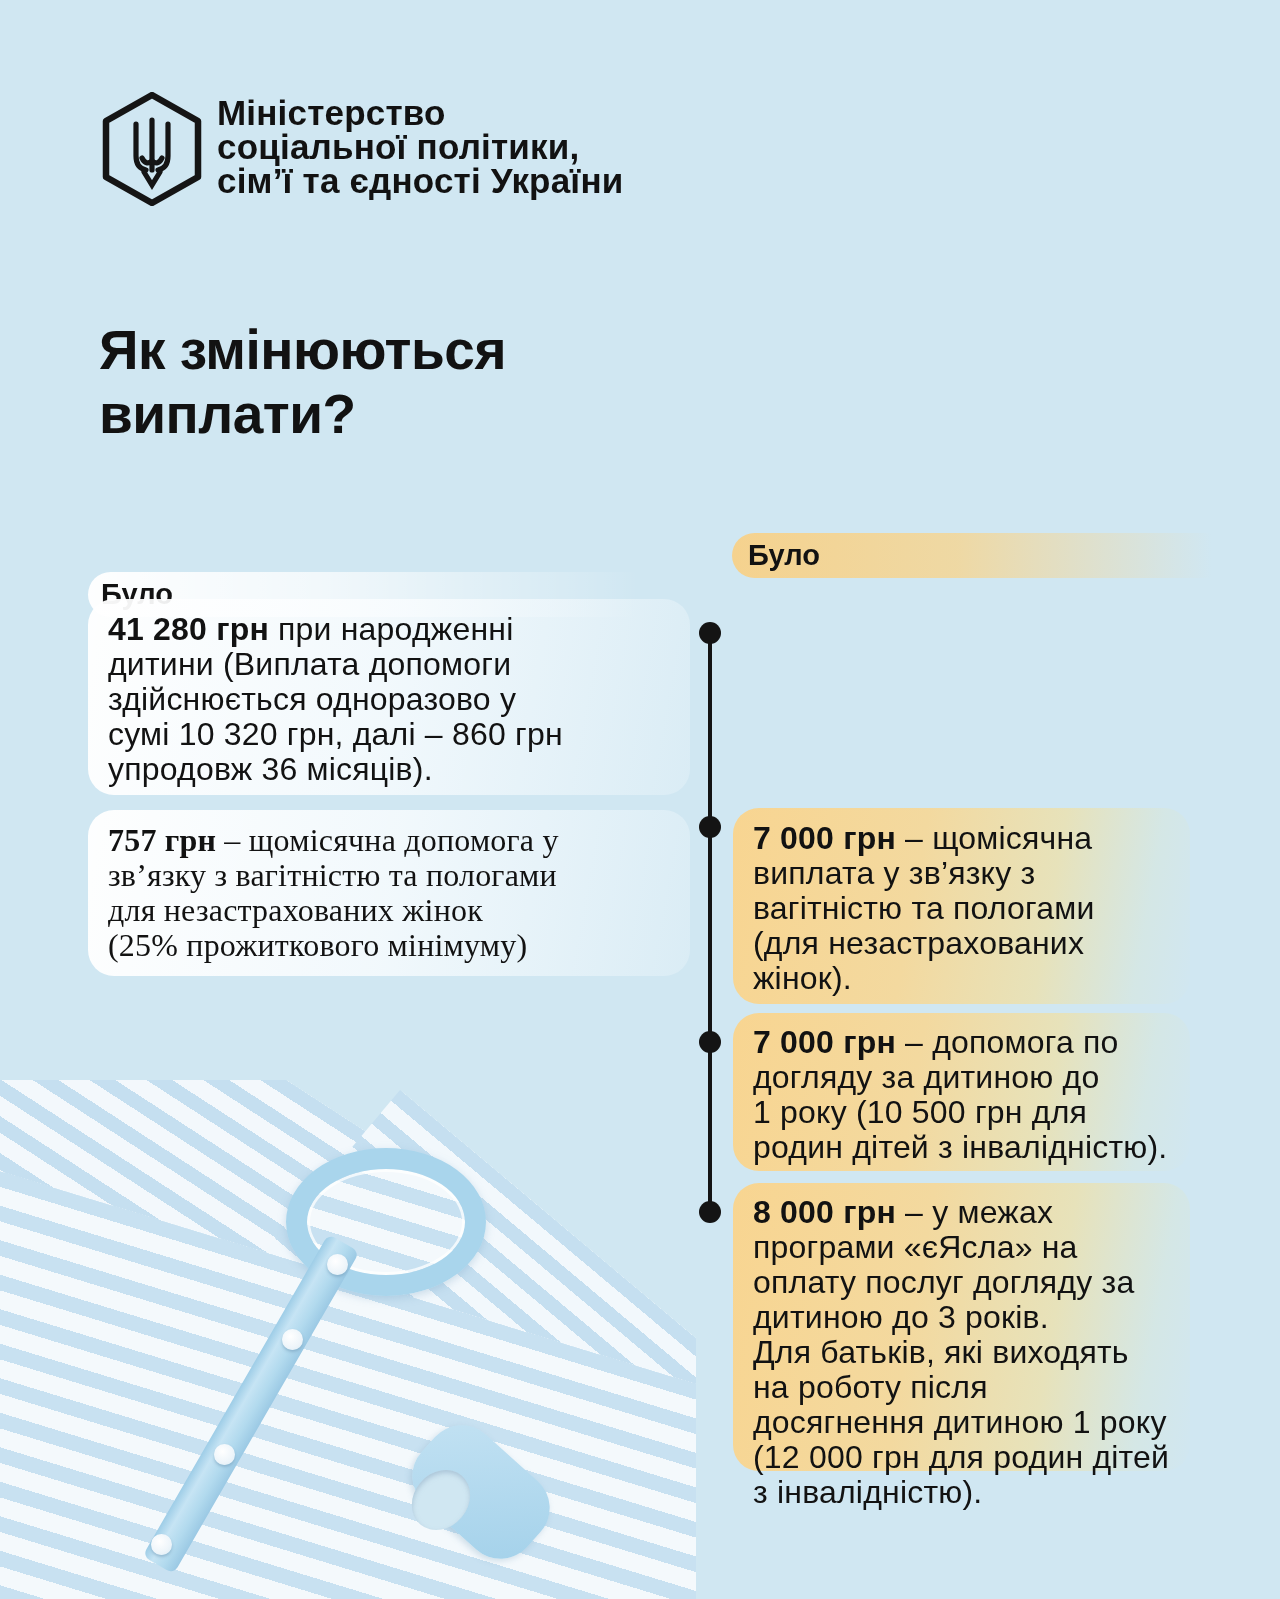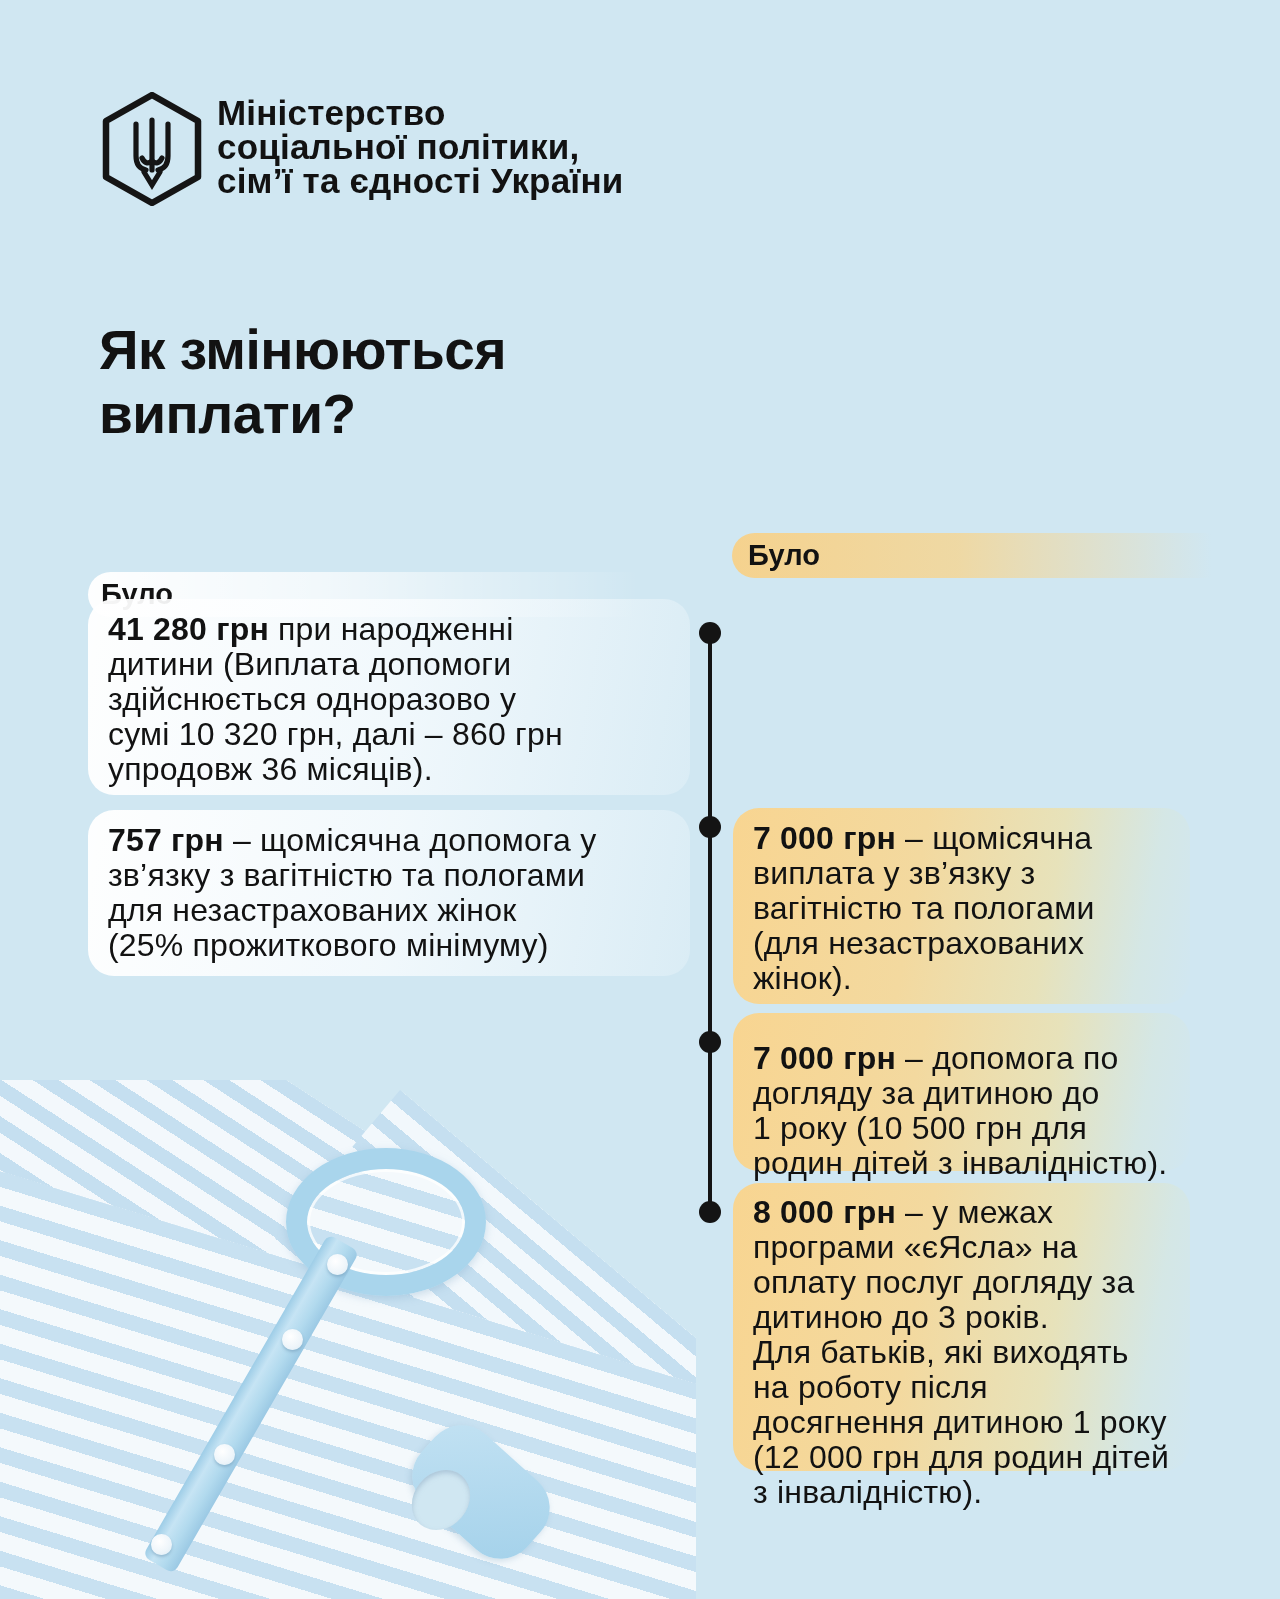--- a/index.html
+++ b/index.html
@@ -17,24 +17,24 @@
   .pill{position:absolute;top:533px;height:45px;border-radius:23px;font-size:29px;font-weight:700;line-height:45px;}
   .pill-was{left:88px;width:575px;background:linear-gradient(to right,rgba(255,255,255,.97) 0%,rgba(255,255,255,.72) 40%,rgba(255,255,255,0) 96%);padding-left:13px;box-sizing:border-box;margin-top:39px;}
   .pill-now{left:732px;width:500px;background:linear-gradient(to right,#f5d28e 0%,rgba(244,214,150,.85) 45%,rgba(244,214,150,0) 96%);padding-left:16px;box-sizing:border-box;}
 
   
   .card{position:absolute;border-radius:26px;font-size:32px;line-height:35px;padding:13px 20px;box-sizing:border-box;white-space:pre-line;letter-spacing:.2px;}
   .card b{font-weight:700;}
   .card-was{left:88px;width:602px;background:linear-gradient(100deg,rgba(255,255,255,.97) 0%,rgba(250,253,255,.8) 50%,rgba(244,250,253,.28) 100%);}
   .card-now{left:733px;width:457px;background:linear-gradient(100deg,#f8d591 0%,#f3d99f 40%,#e7e2ba 68%,rgba(216,231,219,.55) 88%,rgba(213,231,236,.12) 100%);}
   #was-1{top:599px;height:196px;}
-  #was-2{top:810px;height:166px;}
+  #was-2{top:810px;height:166px;font-family:Liberation Serif, serif;}
   #now-1{top:599px;height:196px;}
   #now-2{top:808px;height:196px;}
-  #now-3{top:1013px;height:158px;padding-top:28px;}
+  #now-3{top:1013px;height:158px;padding-top:12px;}
   #now-4{top:1183px;height:288px;padding-top:12px;}
 
   
   .tl-line{position:absolute;left:708px;top:633px;width:4px;height:580px;background:#141414;}
   .tl-dot{position:absolute;left:699px;width:22px;height:22px;border-radius:50%;background:#141414;}
   #dot-1{top:622px;} #dot-2{top:816px;} #dot-3{top:1031px;} #dot-4{top:1201px;}
 
   
   .onesie{position:absolute;left:0;top:1080px;width:696px;height:519px;overflow:hidden;}
   .onesie div{position:absolute;}

